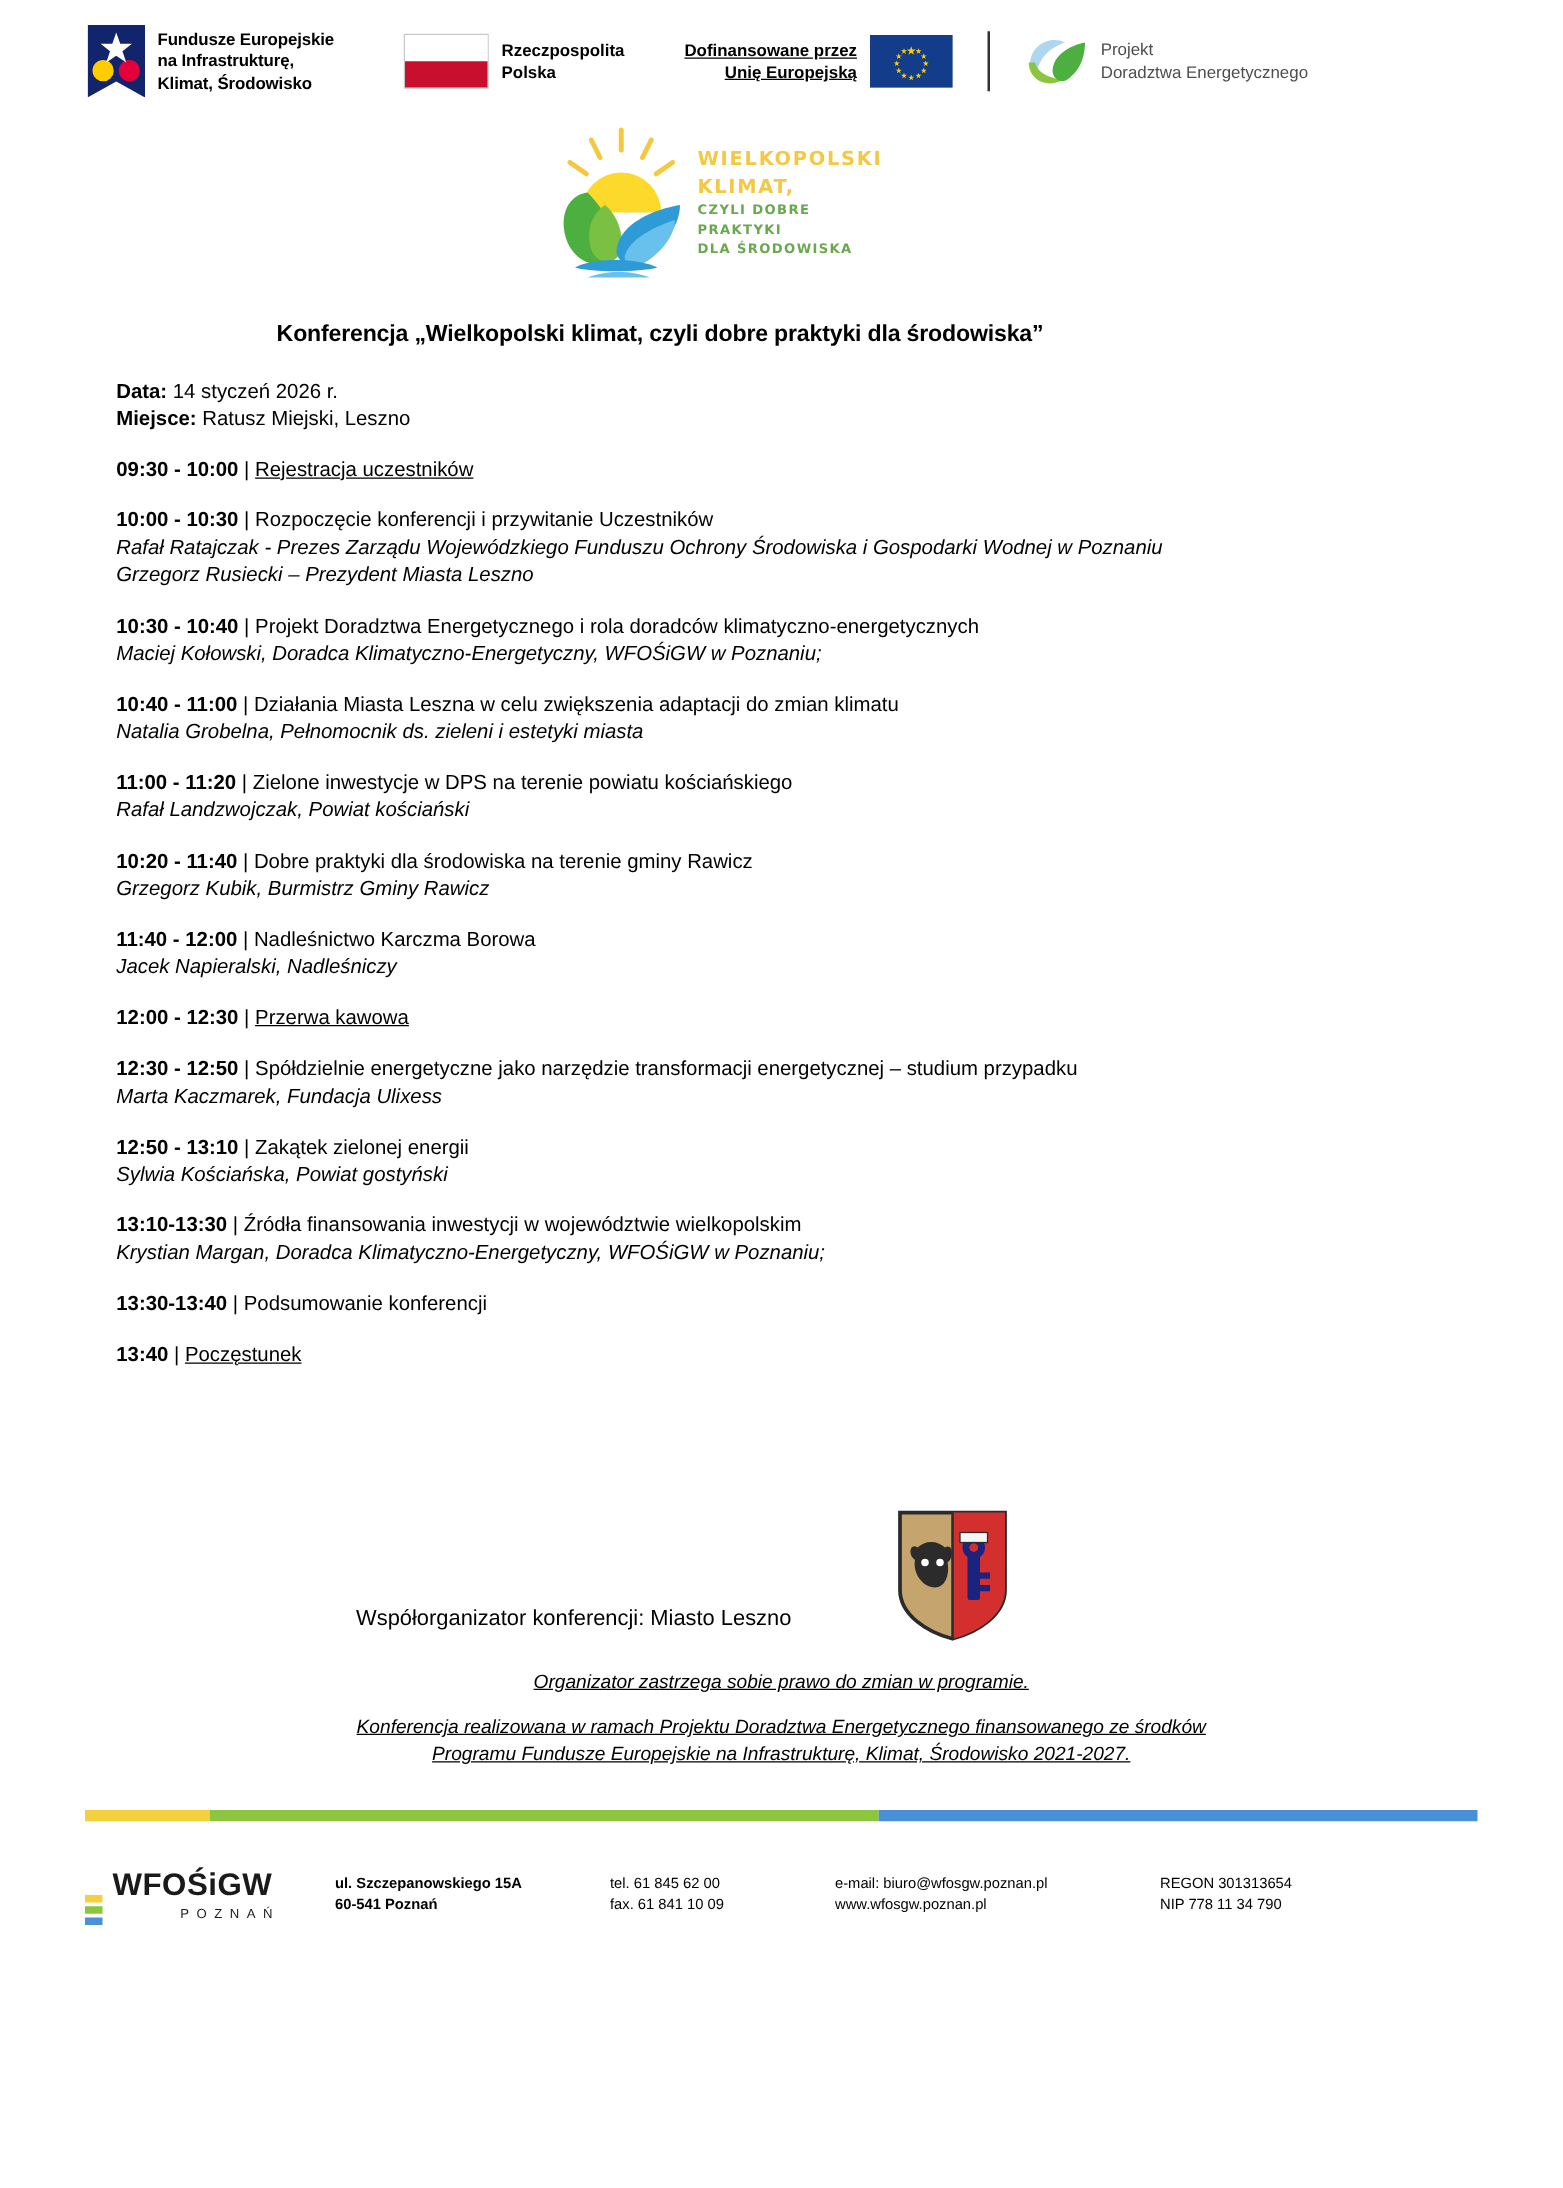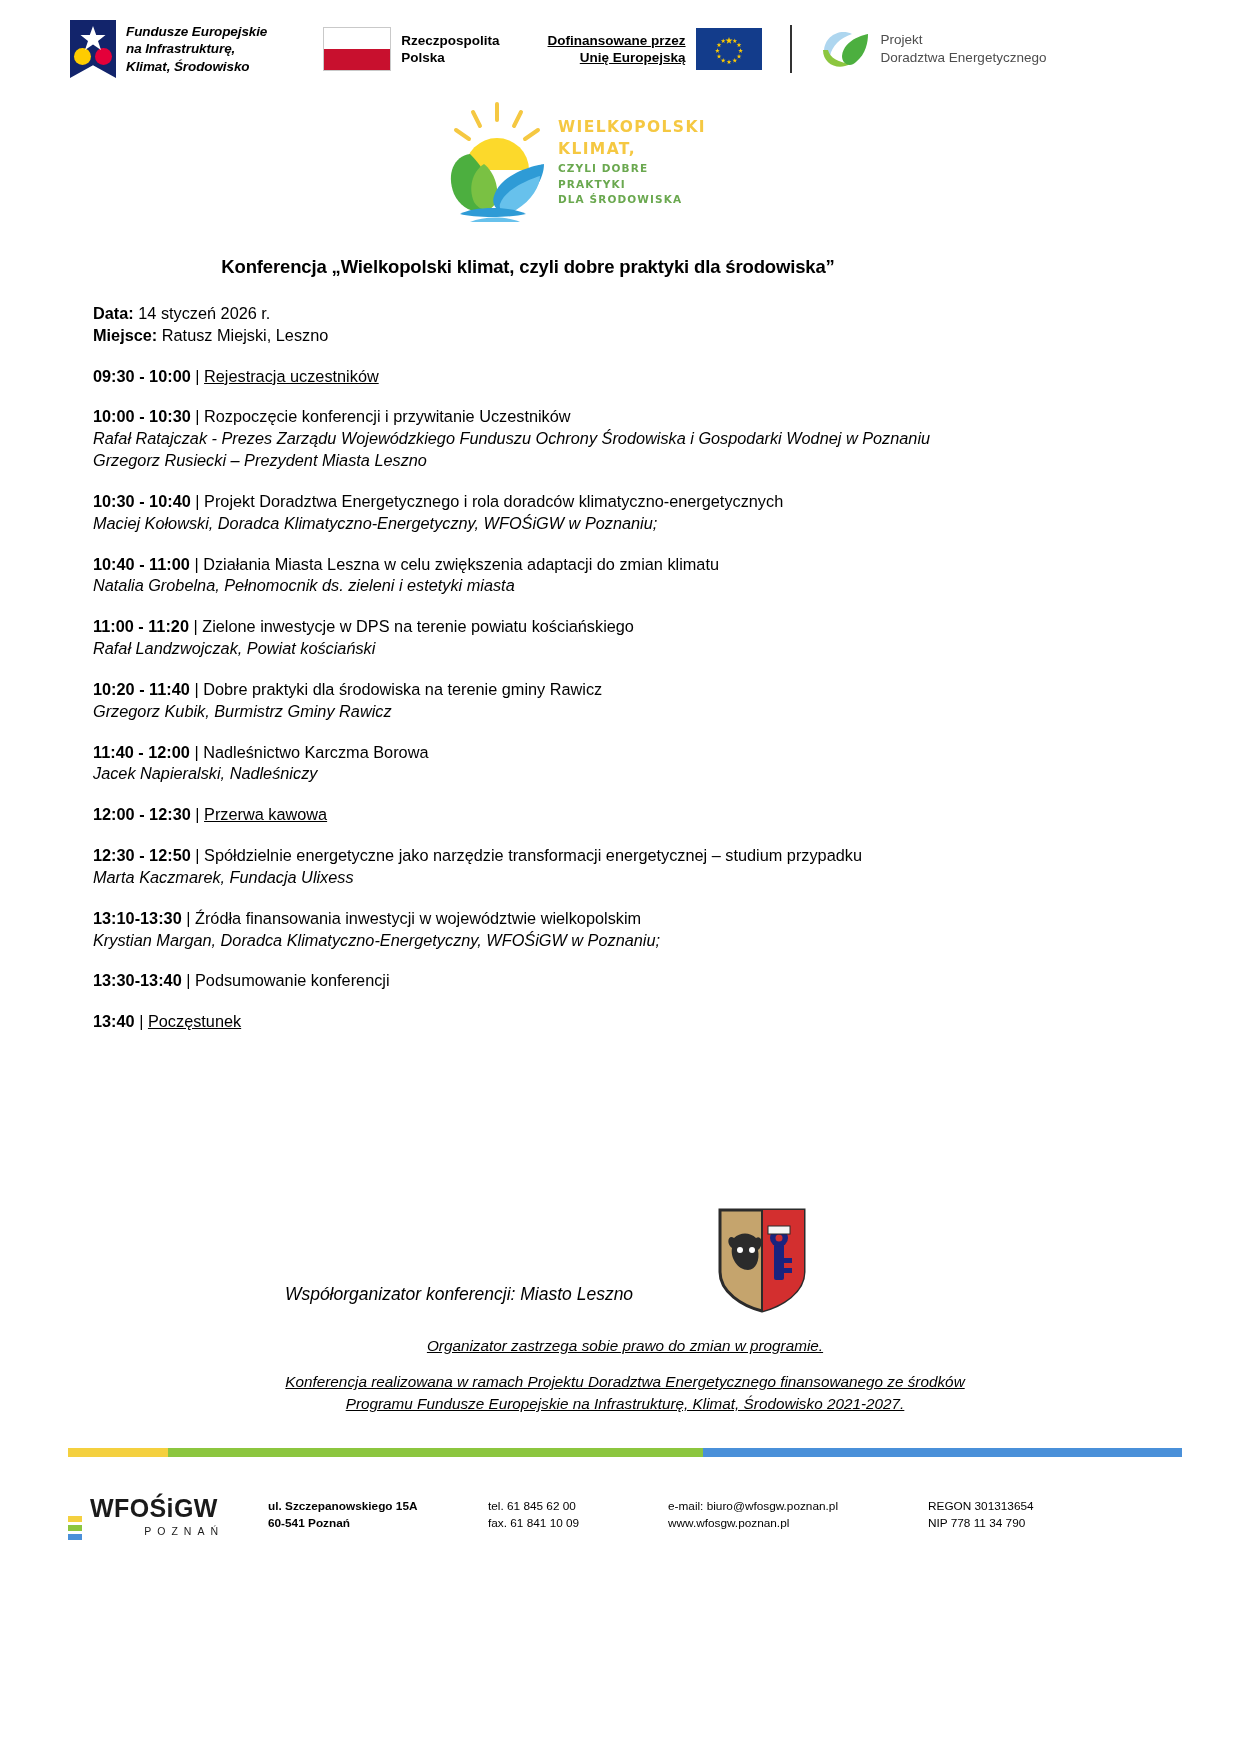--- a/index.html
+++ b/index.html
@@ -44,21 +44,20 @@
     position: absolute; left: 25px; top: 28px;
     width: 17px; height: 17px; border-radius: 50%;
     background: #e4003a;
   }
   .fe-text {
     margin-left: 10px;
     font-size: 13.5px;
     font-weight: bold;
     line-height: 1.28;
     letter-spacing: -0.1px;
-    font-style: italic;
   }
 
   
   .pl-flag {
     width: 66px; height: 42px;
     border: 1px solid #c9c9c9;
     display: flex; flex-direction: column;
     margin-left: 56px;
   }
   .pl-flag .w { flex: 1; background: #ffffff; }
@@ -160,21 +159,20 @@
     width: 92px; height: 105px;
   }
 
   .coorg {
     position: absolute;
     top: 1284px; left: 0; width: 1048px;
     text-align: center;
     font-size: 17.5px;
     padding-right: 130px;
     box-sizing: border-box;
-    font-style: italic;
   }
 
   .notes {
     position: absolute;
     top: 1335px; left: 0; width: 1250px;
     text-align: center;
     font-style: italic;
     font-size: 15.3px;
     line-height: 1.45;
     text-decoration: underline;
@@ -359,20 +357,24 @@
         <div class="speaker">Jacek Napieralski, Nadleśniczy</div>
       </div>
       <div class="item">
         <div class="main"><span class="time">12:00 - 12:30</span><span class="sep"> | </span><span class="title-u">Przerwa kawowa</span></div>
       </div>
       <div class="item">
         <div class="main"><span class="time">12:30 - 12:50</span><span class="sep"> | </span><span class="title">Spółdzielnie energetyczne jako narzędzie transformacji energetycznej – studium przypadku</span></div>
         <div class="speaker">Marta Kaczmarek, Fundacja Ulixess</div>
       </div>
       <div class="item">
+        <div class="main"><span class="time">12:50 - 13:10</span><span class="sep"> | </span><span class="title">Zakątek zielonej energii</span></div>
+        <div class="speaker">Sylwia Kościańska, Powiat gostyński</div>
+      </div>
+      <div class="item">
         <div class="main"><span class="time">13:10-13:30</span><span class="sep"> | </span><span class="title">Źródła finansowania inwestycji w województwie wielkopolskim</span></div>
         <div class="speaker">Krystian Margan, Doradca Klimatyczno-Energetyczny, WFOŚiGW w Poznaniu;</div>
       </div>
       <div class="item">
         <div class="main"><span class="time">13:30-13:40</span><span class="sep"> | </span><span class="title">Podsumowanie konferencji</span></div>
       </div>
       <div class="item">
         <div class="main"><span class="time">13:40</span><span class="sep"> | </span><span class="title-u">Poczęstunek</span></div>
       </div>
     </div>

